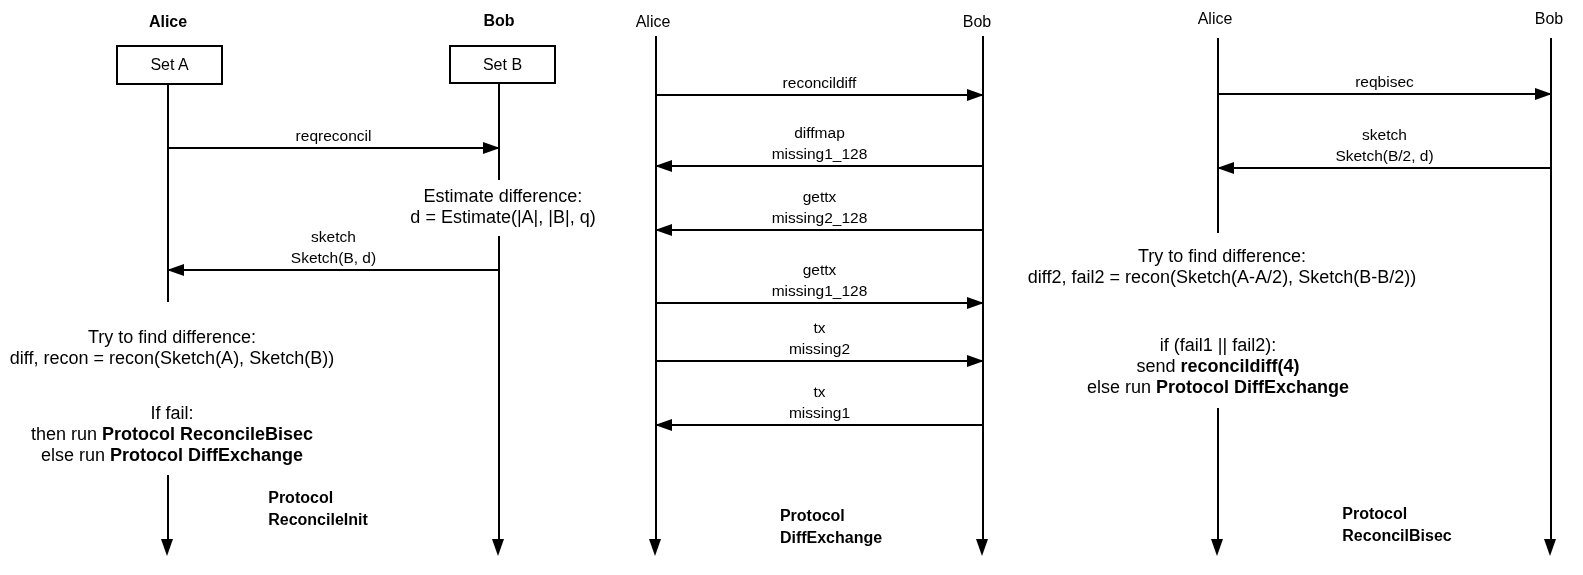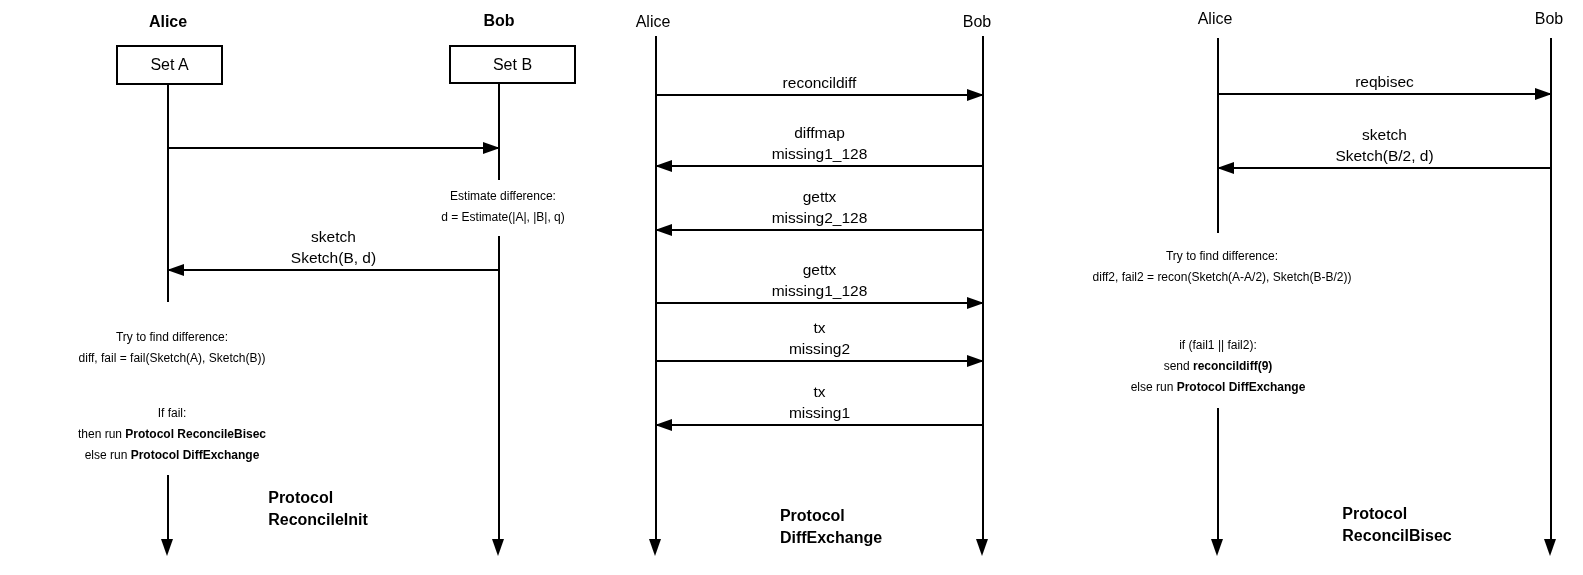--- a/index.html
+++ b/index.html
@@ -14,50 +14,51 @@
         border-right:6px solid transparent;border-top:17px solid #000;}
   .msg{position:absolute;height:2px;}
   .msg .ln{position:absolute;left:0;right:0;top:0;height:2px;background:#000;}
   .msg .lb{position:absolute;left:-90px;right:-90px;bottom:3px;text-align:center;
            font-size:15.5px;line-height:21px;white-space:nowrap;}
   .msg .ar{position:absolute;top:-5px;width:0;height:0;
            border-top:6px solid transparent;border-bottom:6px solid transparent;}
   .msg .ar.r{right:-1px;border-left:17px solid #000;}
   .msg .ar.l{left:-1px;border-right:17px solid #000;}
   .note{position:absolute;transform:translateX(-50%);text-align:center;
-        font-size:12px;line-height:21px;white-space:nowrap;}
+        font-size:18px;line-height:21px;white-space:nowrap;}
   .title{position:absolute;transform:translateX(-50%);text-align:left;
          font-size:16px;line-height:22px;font-weight:bold;white-space:nowrap;}
 </style>
 </head>
 <body>
 
 <div class="stage">
 
   <div>
     <div class="actor bold" style="left:168px;top:13px">Alice</div>
     <div class="actor bold" style="left:499px;top:12px">Bob</div>
 
     <div class="abox" style="left:116px;top:45px;width:107px;height:40px">
       <span>Set A</span>
     </div>
-    <div class="abox" style="left:449px;top:45px;width:127px;height:39px">
+    <div class="abox" style="left:449px;top:45px;width:107px;height:39px">
       <span>Set B</span>
     </div>
 
     <div class="ll" style="left:167px;top:84px;height:218px"></div>
     <div class="ll" style="left:167px;top:475px;height:65px"></div>
     <div class="darr" style="left:161px;top:539px"></div>
 
     <div class="ll" style="left:498px;top:84px;height:96px"></div>
     <div class="ll" style="left:498px;top:236px;height:304px"></div>
     <div class="darr" style="left:492px;top:539px"></div>
 
     <div class="msg" style="left:168px;top:147px;width:331px">
       <div class="lb">
+        <div>reqreconcil</div>
       </div>
       <div class="ln"></div>
       <div class="ar r"></div>
     </div>
 
     <div class="note" style="left:503px;top:186px">
       <div>Estimate difference:</div>
       <div>d = Estimate(|A|, |B|, q)</div>
     </div>
 
@@ -65,21 +66,21 @@
       <div class="lb">
         <div>sketch</div>
         <div>Sketch(B, d)</div>
       </div>
       <div class="ln"></div>
       <div class="ar l"></div>
     </div>
 
     <div class="note" style="left:172px;top:327px">
       <div>Try to find difference:</div>
-      <div>diff, fail = fail(Sketch(A), Sketch(B))</div>
+      <div>diff, recon = recon(Sketch(A), Sketch(B))</div>
     </div>
 
     <div class="note" style="left:172px;top:403px">
       <div>If fail:</div>
       <div><span>then run </span><span class="bold">Protocol ReconcileBisec</span></div>
       <div><span>else run </span><span class="bold">Protocol DiffExchange</span></div>
     </div>
 
     <div class="title" style="left:318px;top:487px">
       <div>Protocol</div>
@@ -182,21 +183,21 @@
       <div class="ar l"></div>
     </div>
 
     <div class="note" style="left:1222px;top:246px">
       <div>Try to find difference:</div>
       <div>diff2, fail2 = recon(Sketch(A-A/2), Sketch(B-B/2))</div>
     </div>
 
     <div class="note" style="left:1218px;top:335px">
       <div>if (fail1 || fail2):</div>
-      <div><span>send </span><span class="bold">reconcildiff(9)</span></div>
+      <div><span>send </span><span class="bold">reconcildiff(4)</span></div>
       <div><span>else run </span><span class="bold">Protocol DiffExchange</span></div>
     </div>
 
     <div class="title" style="left:1397px;top:503px">
       <div>Protocol</div>
       <div>ReconcilBisec</div>
     </div>
   </div>
 
 </div>

